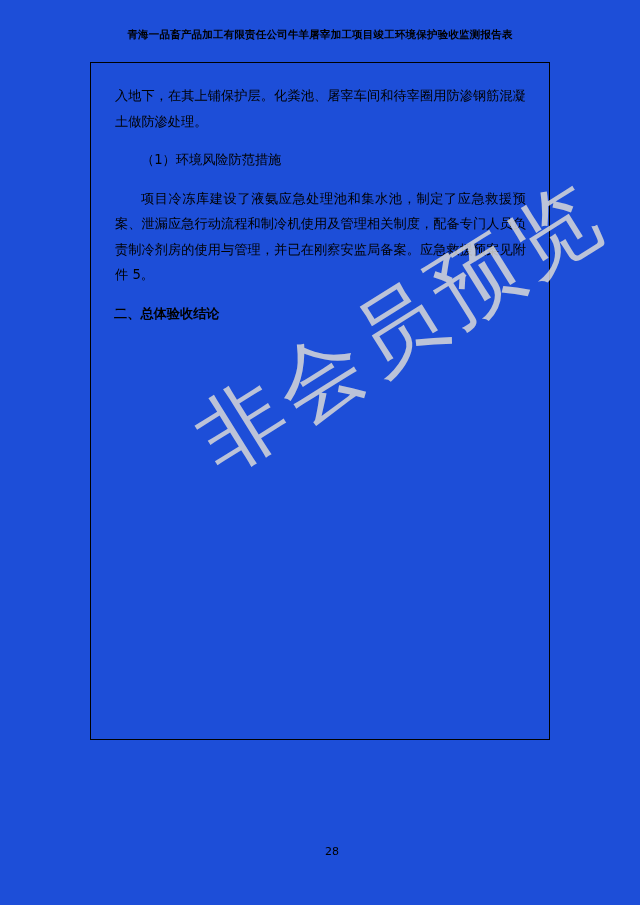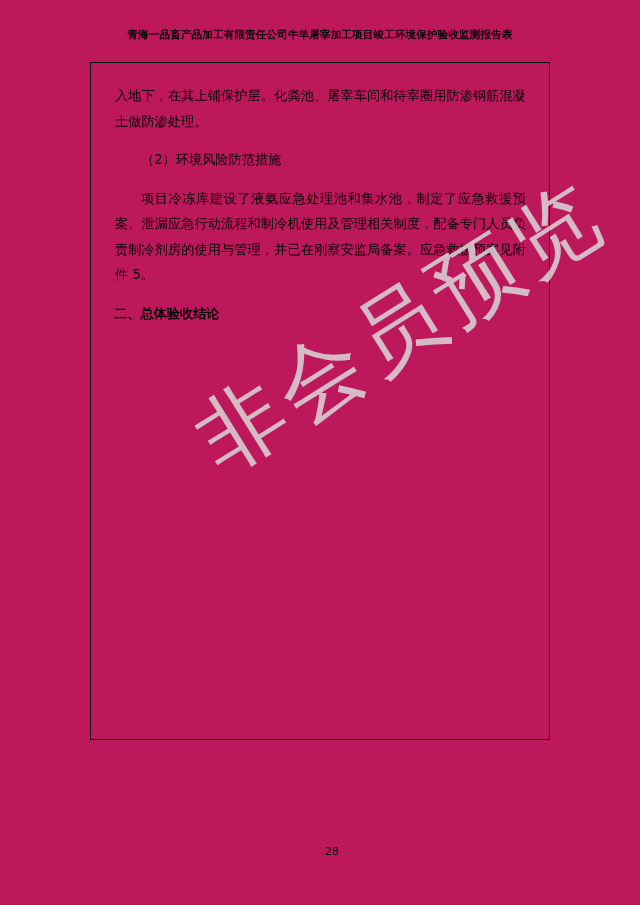--- a/index.html
+++ b/index.html
@@ -14,21 +14,21 @@
     font-family: "DejaVu Sans", "Liberation Sans", sans-serif;
     color: #000000;
     overflow: hidden;
   }
   .page {
     position: absolute;
     left: 0;
     top: 0;
     width: 640px;
     height: 905px;
-    background: #be185d;
+    background: #1d4ed8;
   }
   .header {
     position: absolute;
     left: 0;
     top: 28px;
     width: 640px;
     text-align: center;
     font-size: 10.5px;
     font-weight: bold;
     color: #000;
@@ -103,21 +103,21 @@
 <div class="page">
 
   <div class="header">青海一品畜产品加工有限责任公司牛羊屠宰加工项目竣工环境保护验收监测报告表</div>
 
   <div class="doc-frame"></div>
 
   <div class="corner-mark"></div>
 
   <div class="body-text">
     <p class="p">入地下，在其上铺保护层。化粪池、屠宰车间和待宰圈用防渗钢筋混凝土做防渗处理。</p>
-    <p class="p indent">（2）环境风险防范措施</p>
+    <p class="p indent">（1）环境风险防范措施</p>
     <p class="p indent">项目冷冻库建设了液氨应急处理池和集水池，制定了应急救援预案、泄漏应急行动流程和制冷机使用及管理相关制度，配备专门人员负责制冷剂房的使用与管理，并已在刚察安监局备案。应急救援预案见附件 5。</p>
     <p class="heading">二、总体验收结论</p>
   </div>
 
   <div class="watermark">非会员预览</div>
 
   <div class="page-number">28</div>
 
 </div>
 

